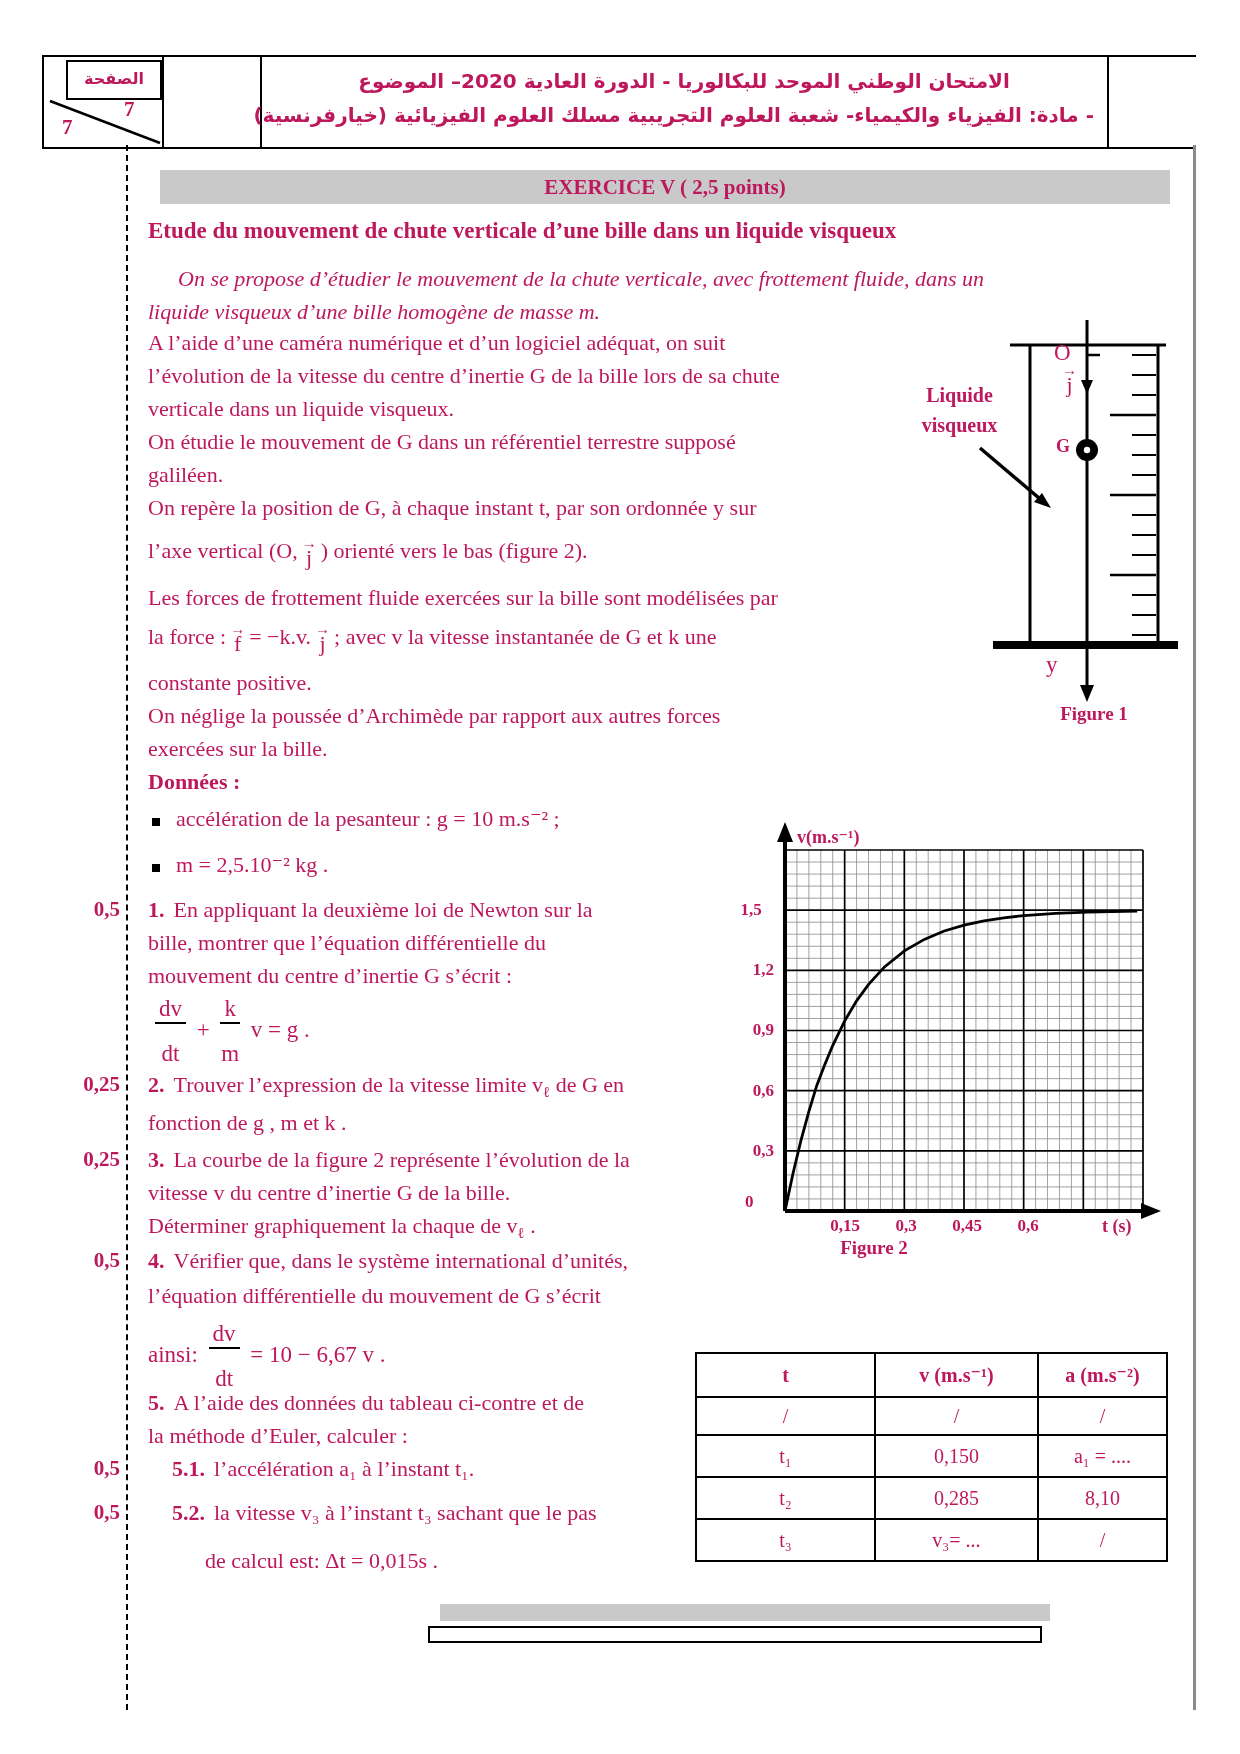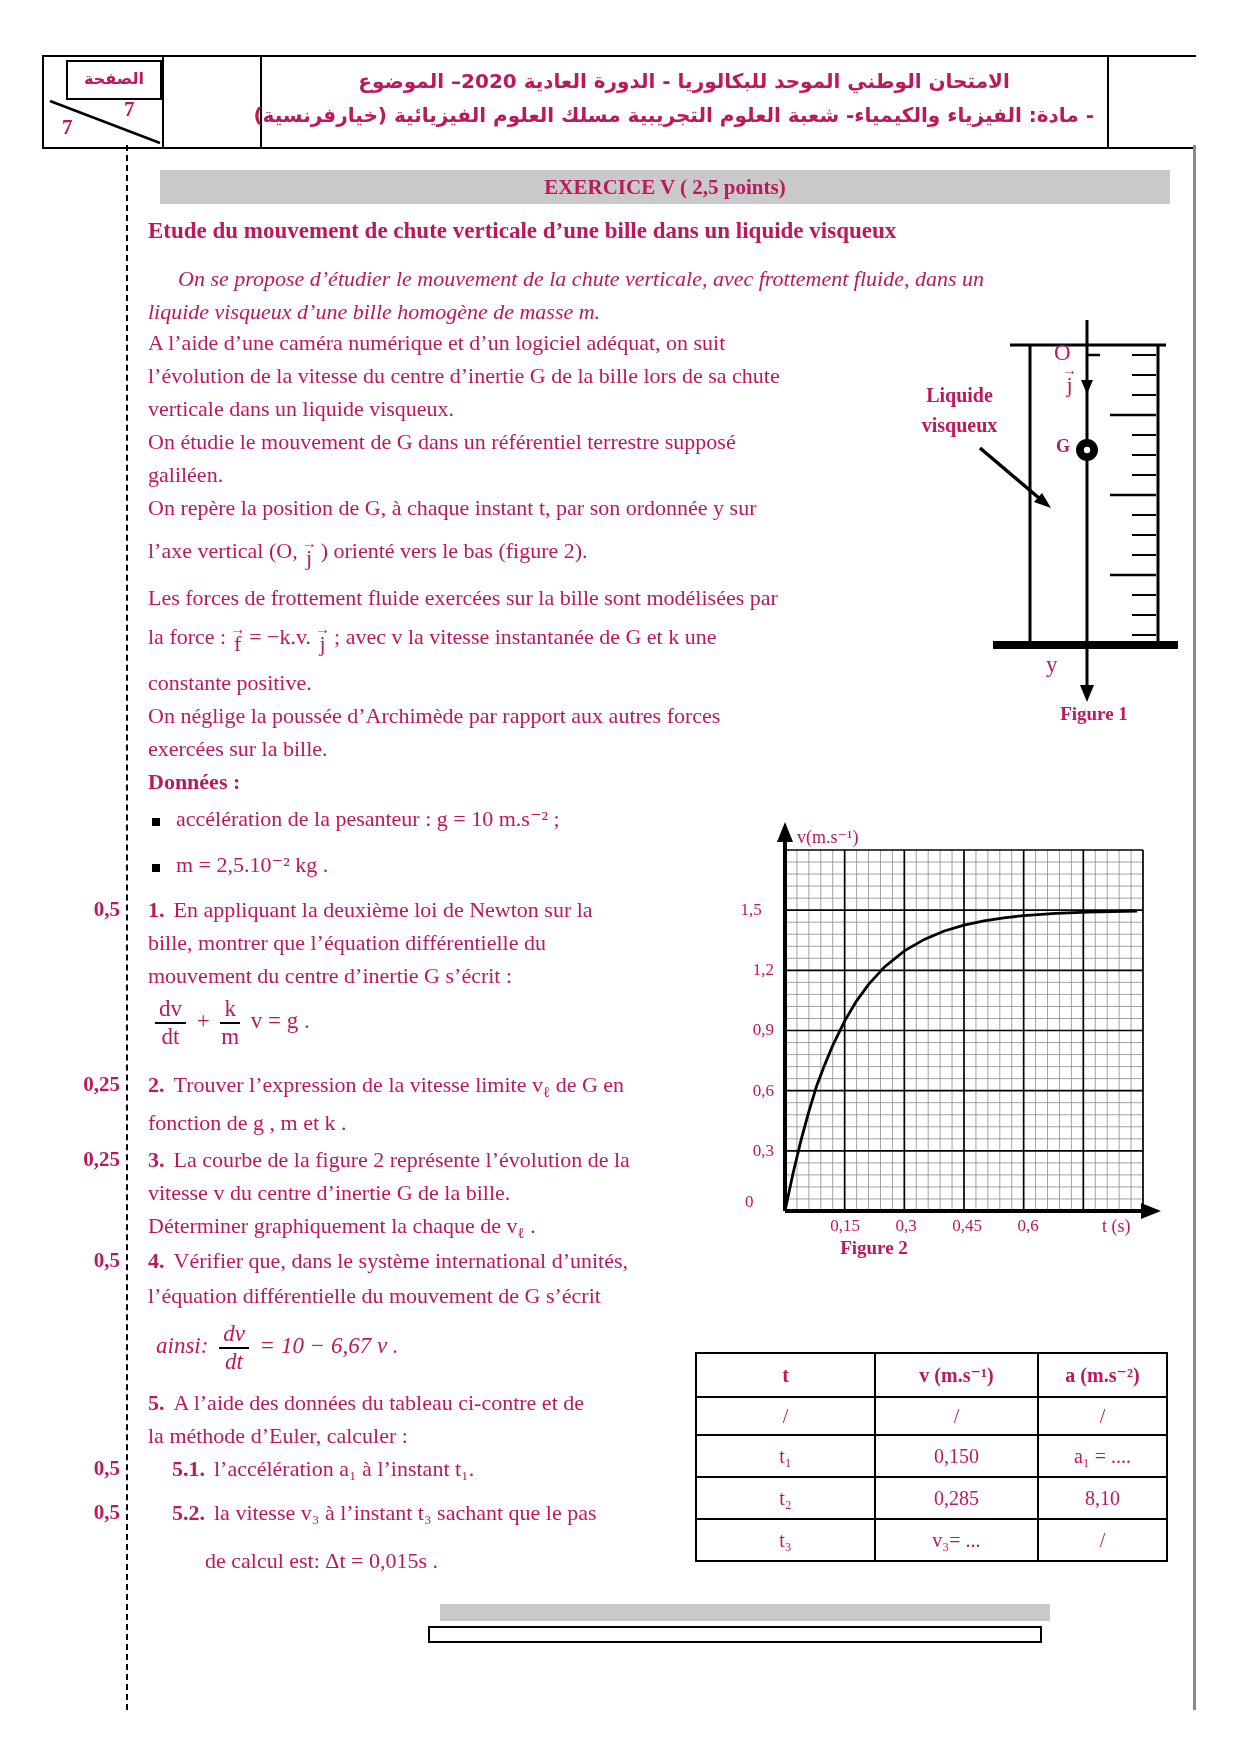--- a/index.html
+++ b/index.html
@@ -5,37 +5,37 @@
   html,body{margin:0;padding:0;background:#fff;}
   .page{position:relative;width:1196px;height:1754px;background:#ffffff;overflow:hidden;
         font-family:"Liberation Serif","DejaVu Serif",serif;color:#be185d;}
   .abs{position:absolute;white-space:nowrap;}
   .line{font-size:22px;line-height:26px;}
   .b{font-weight:bold;}
   .i{font-style:italic;}
   .qnum{font-weight:bold;margin-right:9px;}
   .frac{display:inline-block;vertical-align:middle;text-align:center;margin:0 5px;font-size:23px;}
   .frac .fn{display:block;padding:0 4px 1px 4px;border-bottom:2px solid #000;line-height:1.05;}
-  .frac .fd{display:block;line-height:1.05;padding-top:1px;}
+  .frac .fd{display:block;line-height:1.05;padding-top:18px;}
   .vec{display:inline-block;text-align:center;vertical-align:-7px;margin:0 4px;}
   .vec .va{display:block;font-size:15px;line-height:9px;}
   .vec .vb{display:block;font-size:22px;line-height:20px;}
   .subl{font-size:15px;vertical-align:-5px;}
   .bullet-square{position:absolute;width:8px;height:8px;background:#000;}
   .mark{font-size:21px;font-weight:bold;width:72px;text-align:right;}
   
   .hdr-box{position:absolute;left:42px;top:55px;width:1152px;height:90px;border:2px solid #000;}
   .hdr-div{position:absolute;top:0;width:2px;height:100%;background:#000;}
   .pg-box{position:absolute;left:22px;top:3px;width:92px;height:36px;border:2px solid #000;
           text-align:center;font-weight:bold;font-size:16px;line-height:34px;font-family:"DejaVu Sans",sans-serif;}
   .ar{font-family:"DejaVu Sans",sans-serif;font-weight:bold;direction:rtl;}
   .banner{position:absolute;left:160px;top:170px;width:1010px;height:34px;background:#c9c9c9;
           text-align:center;font-size:21px;font-weight:bold;line-height:34px;}
   
-  .tick{font-size:17px;font-weight:normal;}
+  .tick{font-size:17px;font-weight:bold;}
   .cap{font-weight:bold;font-size:19px;text-align:center;}
   table.qt{border-collapse:collapse;}
   table.qt td,table.qt th{border:2px solid #000;text-align:center;font-size:20px;padding:0;font-weight:normal;}
   table.qt th{font-weight:bold;}
   .grayline{position:absolute;background:#8a8a8a;}
   .dashline{position:absolute;border-left:2px dashed #000;}
 </style>
 </head>
 <body>
 
@@ -132,21 +132,21 @@
     <span>Déterminer graphiquement la chaque de</span>
     <span><span>v</span><span class="subl">ℓ</span></span>
     <span>.</span>
   </div>
 
   <div class="abs line" style="left:148px;top:1248px;">
     <span class="qnum">4.</span><span>Vérifier que, dans le système international d’unités,</span>
   </div>
   <div class="abs line" style="left:148px;top:1283px;">l’équation différentielle du mouvement de G s’écrit</div>
 
-  <div class="abs" style="left:156px;top:1322px;font-size:23px;font-style:italic;">
+  <div class="abs" style="left:148px;top:1322px;font-size:23px;">
     <span>ainsi:</span>
     <span class="frac"><span class="fn">dv</span><span class="fd">dt</span></span>
     <span>= 10 − 6,67 v .</span>
   </div>
 
   <div class="abs line" style="left:148px;top:1390px;">
     <span class="qnum">5.</span><span>A l’aide des données du tableau ci-contre et de</span>
   </div>
   <div class="abs line" style="left:148px;top:1423px;">la méthode d’Euler, calculer :</div>
 

